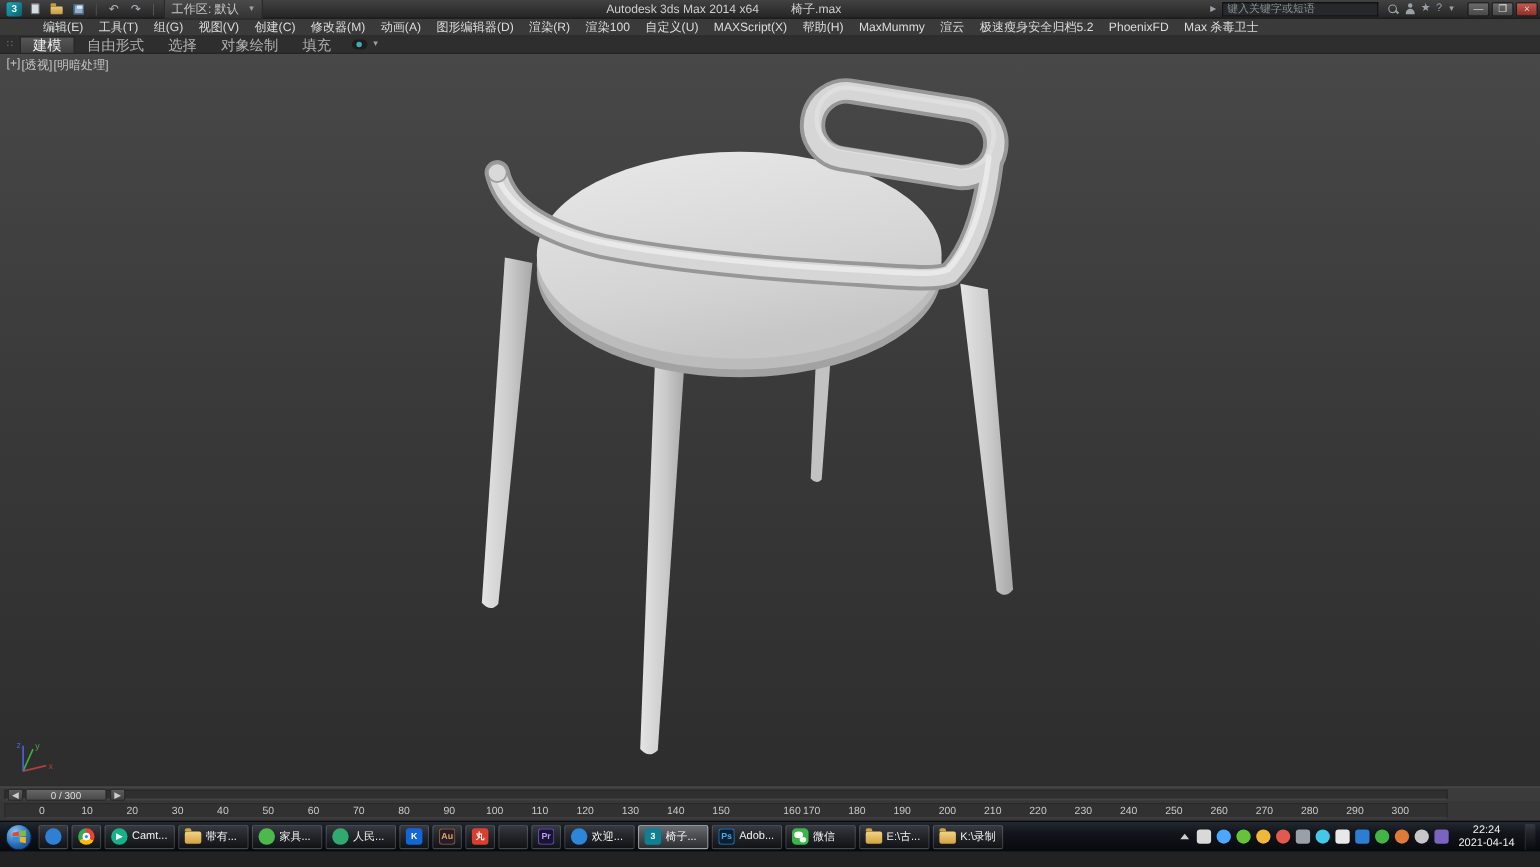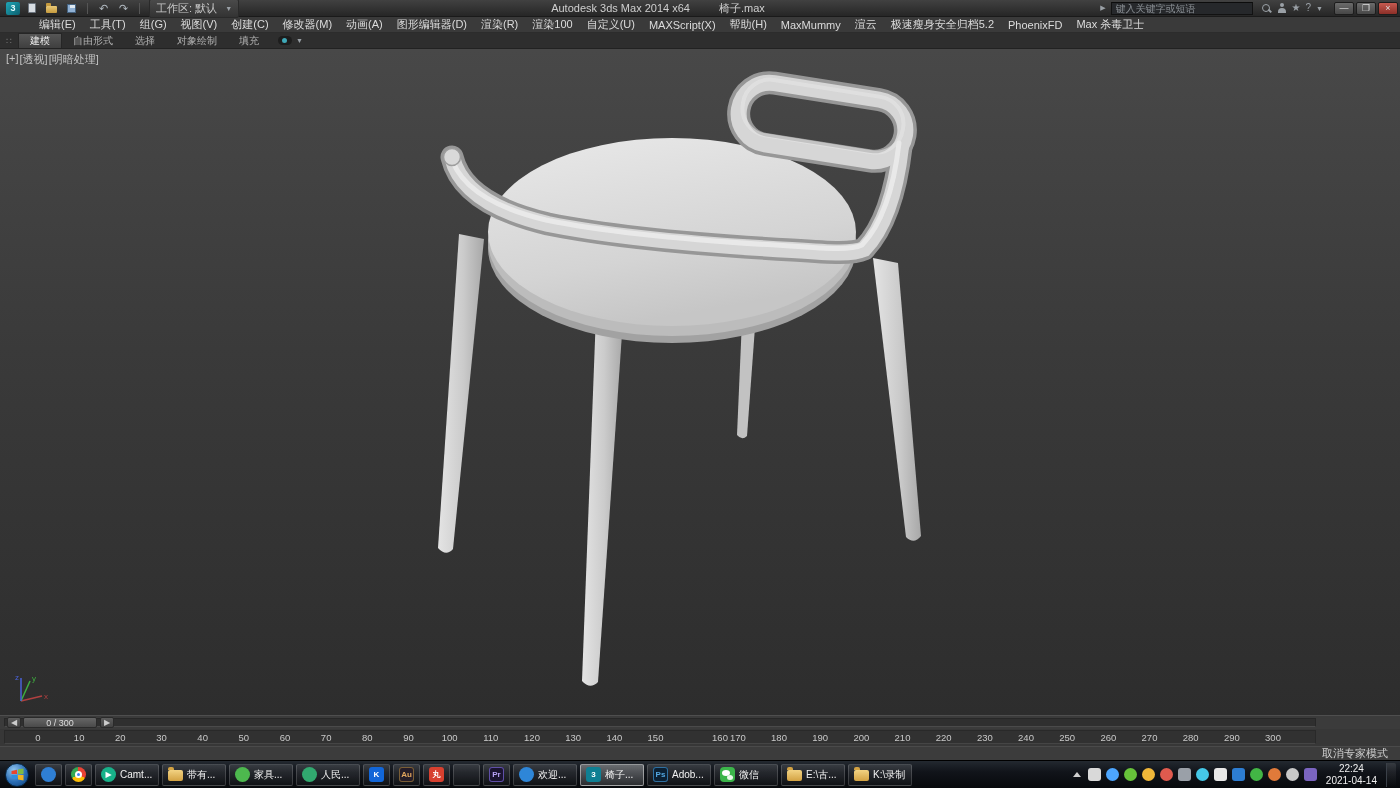--- a/index.html
+++ b/index.html
@@ -36,21 +36,21 @@
   .win-btn{width:20px;height:13px;border:1px solid #1d1d1d;border-radius:2px;background:linear-gradient(#6b6b6b,#474747);color:#ddd;font-size:9px;line-height:11px;text-align:center}
   .win-btn.close{background:linear-gradient(#c65a50,#8c2f28)}
 
   
   .menu-bar{height:16px;background:#3a3a3a;display:flex;align-items:center;padding-left:32px;border-bottom:1px solid #2c2c2c}
   .menu-item{color:#dcdcdc;font-size:11px;padding:0 7px;white-space:nowrap}
 
   
   .ribbon-bar{height:16px;background:#2e2e2e;display:flex;align-items:stretch;border-bottom:1px solid #222}
   .ribbon-grip{width:18px;color:#777;font-size:9px;display:flex;align-items:center;justify-content:center}
-  .ribbon-tab{color:#b2b2b2;font-size:10px;padding:0 11px;display:flex;align-items:center;white-space:nowrap}
+  .ribbon-tab{color:#b2b2b2;font-size:13px;padding:0 11px;display:flex;align-items:center;white-space:nowrap}
   .ribbon-tab.active{background:linear-gradient(#565656,#3f3f3f);color:#eee;border:1px solid #262626;border-bottom:none}
   .ribbon-extra{display:flex;align-items:center;gap:4px;margin-left:8px}
   .rib-dot{width:14px;height:9px;border-radius:5px;background:#1d1d1d;position:relative}
   .rib-dot::before{content:"";position:absolute;left:4px;top:2px;width:5px;height:5px;border-radius:50%;background:#3fa9b8}
 
   
   .viewport{height:666px;position:relative;background:linear-gradient(180deg,#484848 0%,#3a3a3a 45%,#2d2d2d 100%);overflow:hidden}
   .vp-label{position:absolute;left:6px;top:3px;display:flex;gap:1px;z-index:5}
   .vp-seg{color:#c4c4c4;font-size:11px}
   .chair-svg{position:absolute;inset:0;width:100%;height:100%}
@@ -271,23 +271,20 @@
       <span class="tick" style="left: 984.834px;">230</span>
       <span class="tick" style="left: 1026px;">240</span>
       <span class="tick" style="left: 1067.17px;">250</span>
       <span class="tick" style="left: 1108.33px;">260</span>
       <span class="tick" style="left: 1149.5px;">270</span>
       <span class="tick" style="left: 1190.67px;">280</span>
       <span class="tick" style="left: 1231.83px;">290</span>
       <span class="tick" style="left: 1273px;">300</span>
     </div>
 
-  <div class="status-row">
-    <span class="expert-btn">取消专家模式</span>
-  </div>
 
   <div class="taskbar">
     <span style="display:flex;align-items:center;gap:3px">
         <div class="start-orb">
           <svg width="13" height="13" viewBox="0 0 13 13">
             <path d="M0.5 3 L6 1.8 V6 H0.5 Z" fill="#e8452c"></path>
             <path d="M7 1.6 L12.5 0.5 V6 H7 Z" fill="#7fbb42"></path>
             <path d="M0.5 7 H6 V11.2 L0.5 10 Z" fill="#2e8de0"></path>
             <path d="M7 7 H12.5 V12.5 L7 11.4 Z" fill="#f3b51f"></path>
           </svg>

